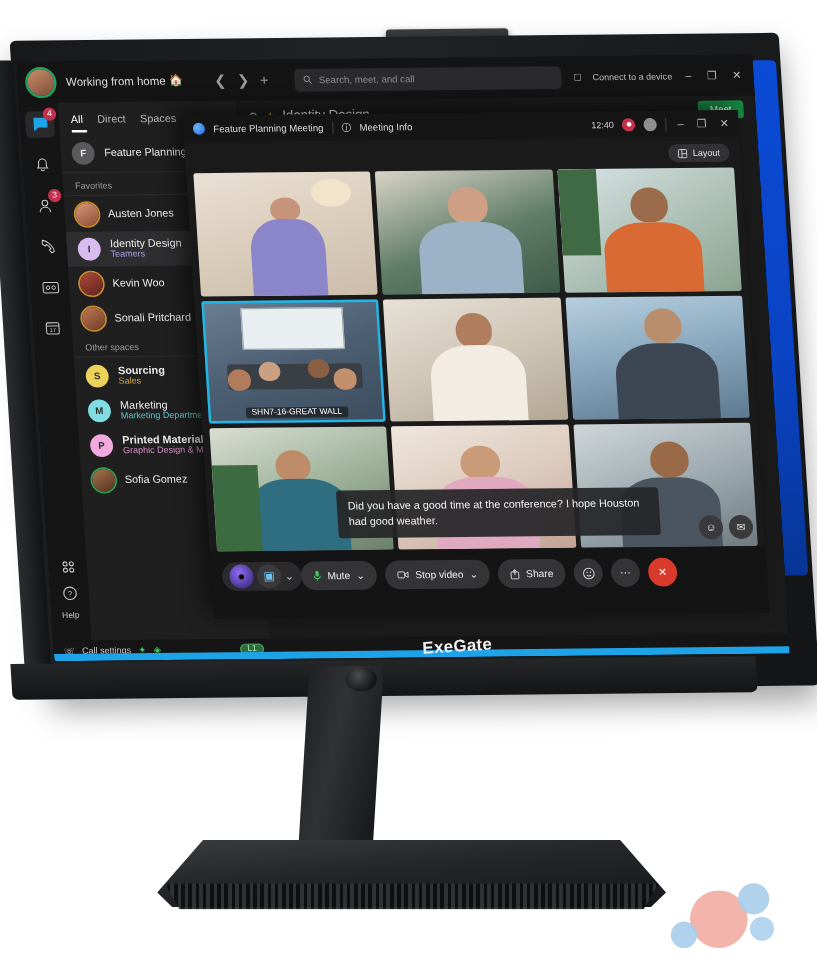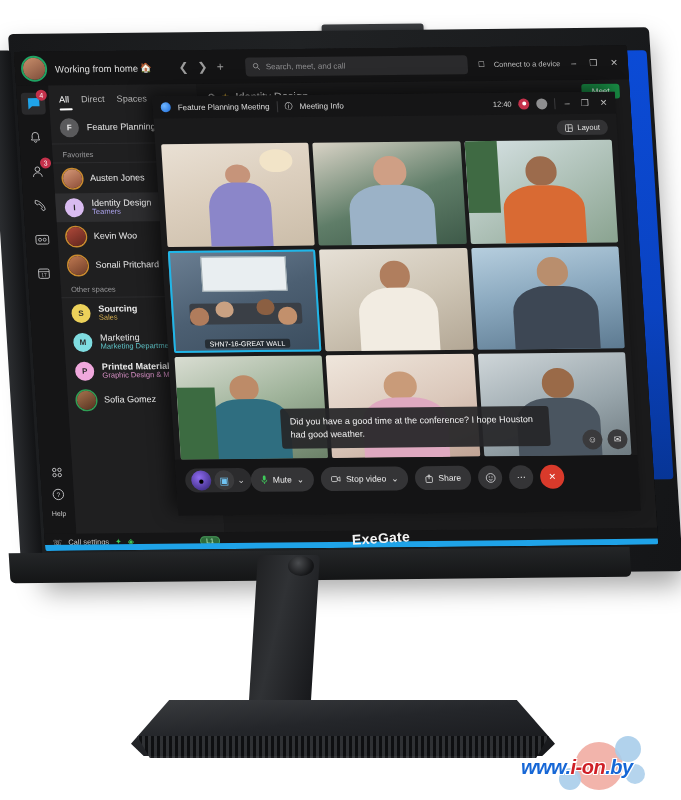--- a/index.html
+++ b/index.html
@@ -627,18 +627,15 @@
   <div class="neck"></div>
   <div class="neck-hinge"></div>
   <div class="base"></div>
   <div class="base-edge"></div>
 
   <div class="wm">
     <div class="bub" style="left:58px;top:8px;width:48px;height:48px;background:#f0a79c;opacity:.85"></div>
     <div class="bub" style="left:98px;top:2px;width:26px;height:26px;background:#a8cdea;opacity:.9"></div>
     <div class="bub" style="left:42px;top:34px;width:22px;height:22px;background:#a8cdea;opacity:.9"></div>
     <div class="bub" style="left:108px;top:30px;width:20px;height:20px;background:#a8cdea;opacity:.85"></div>
-    <div class="txt">
-      <span>www.</span><span class="r">i-on</span><span>.by</span>
-    </div>
   </div>
 
 </div>
 
 </body></html>

